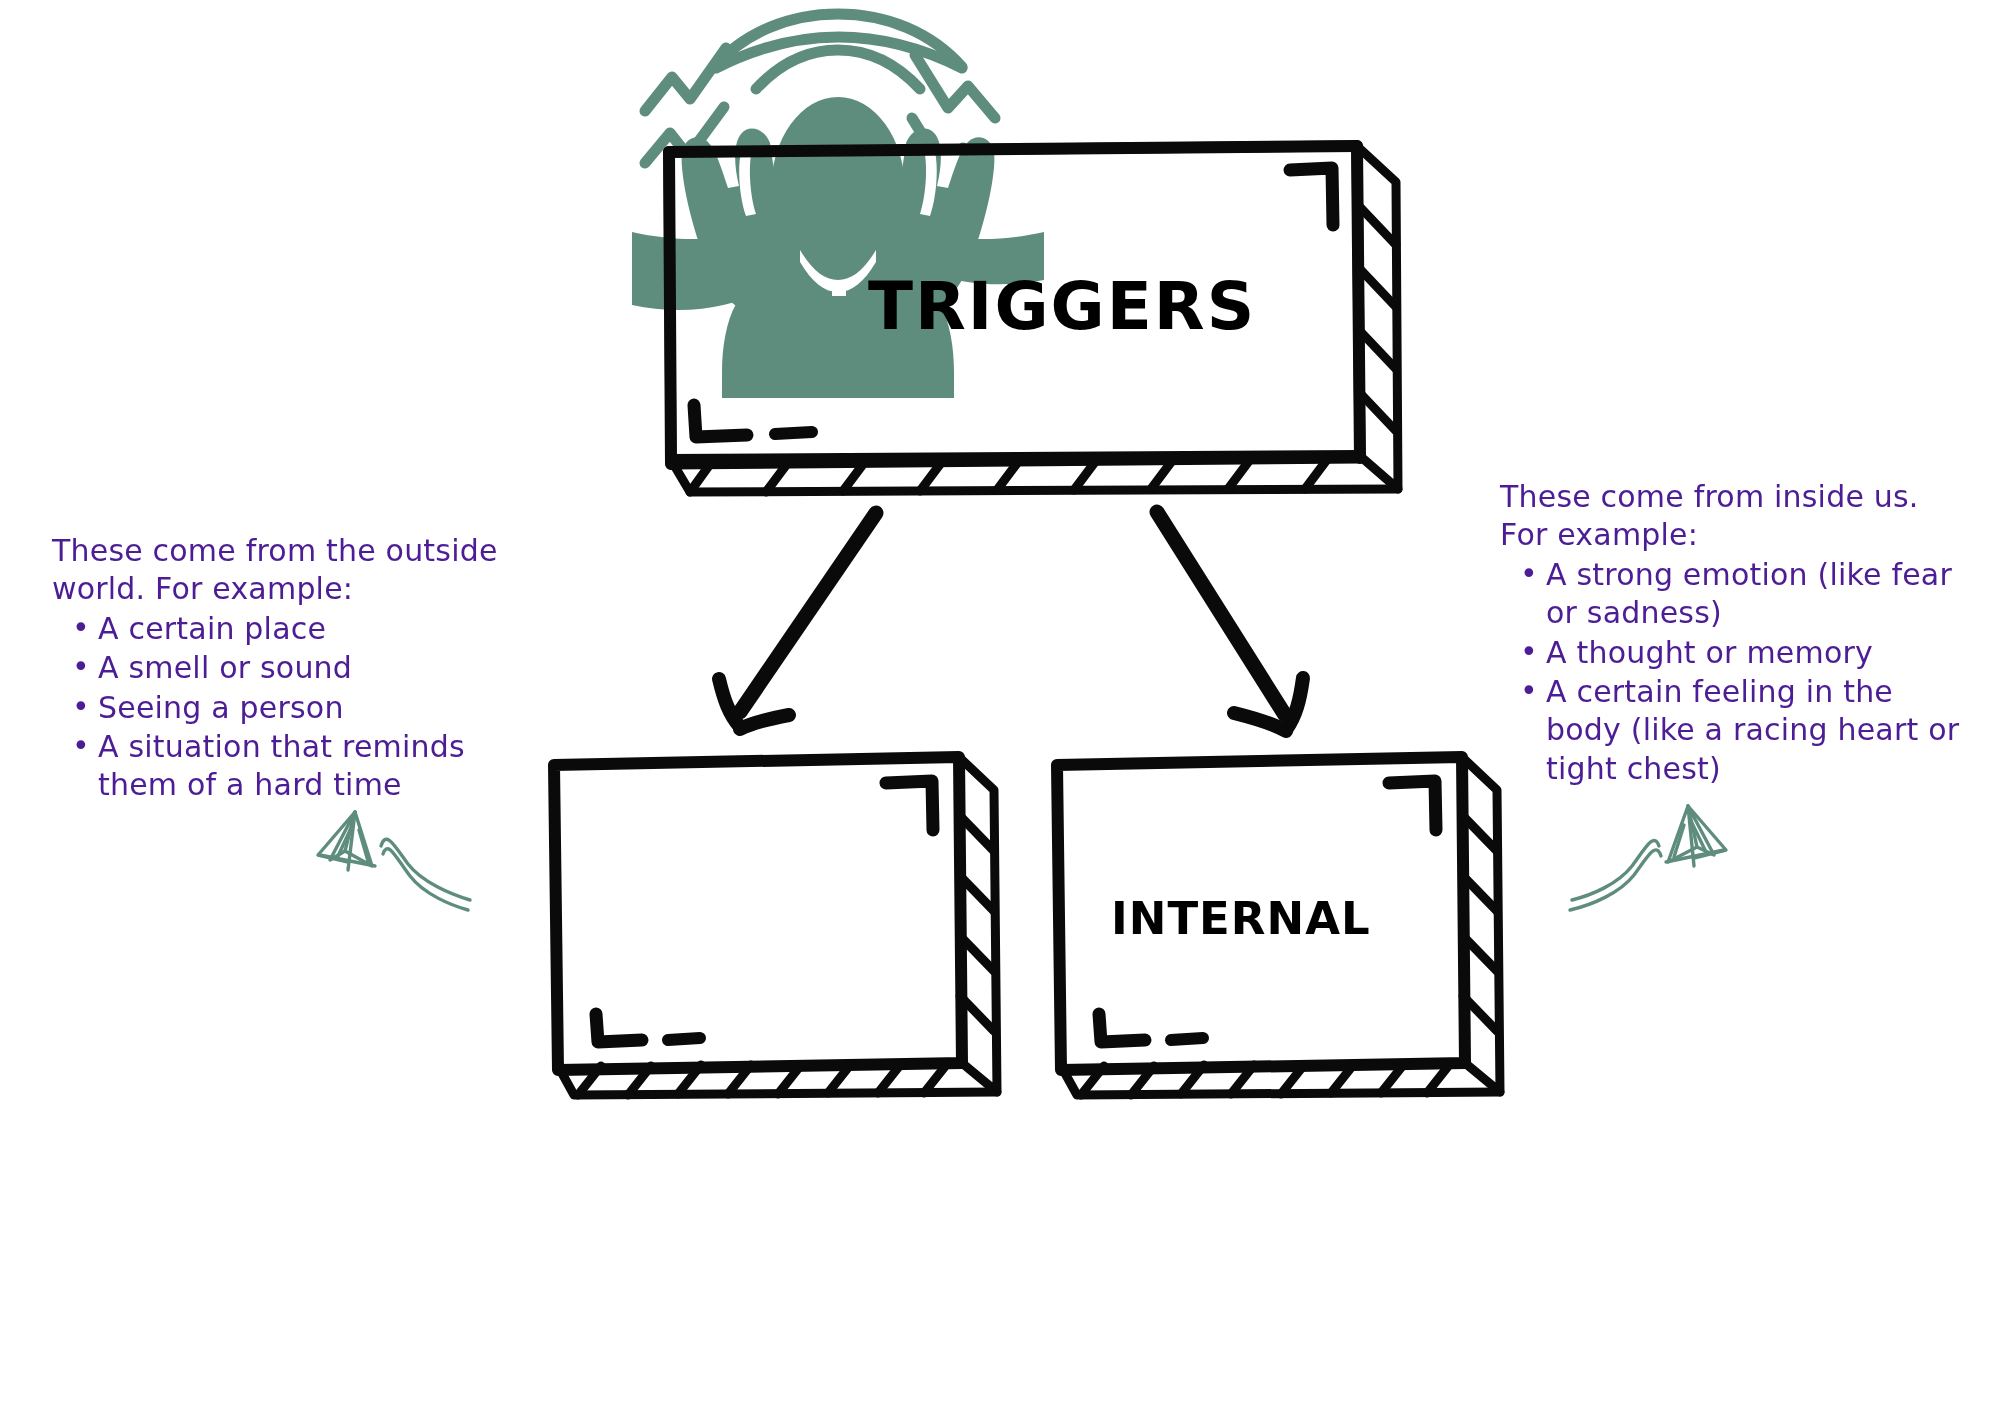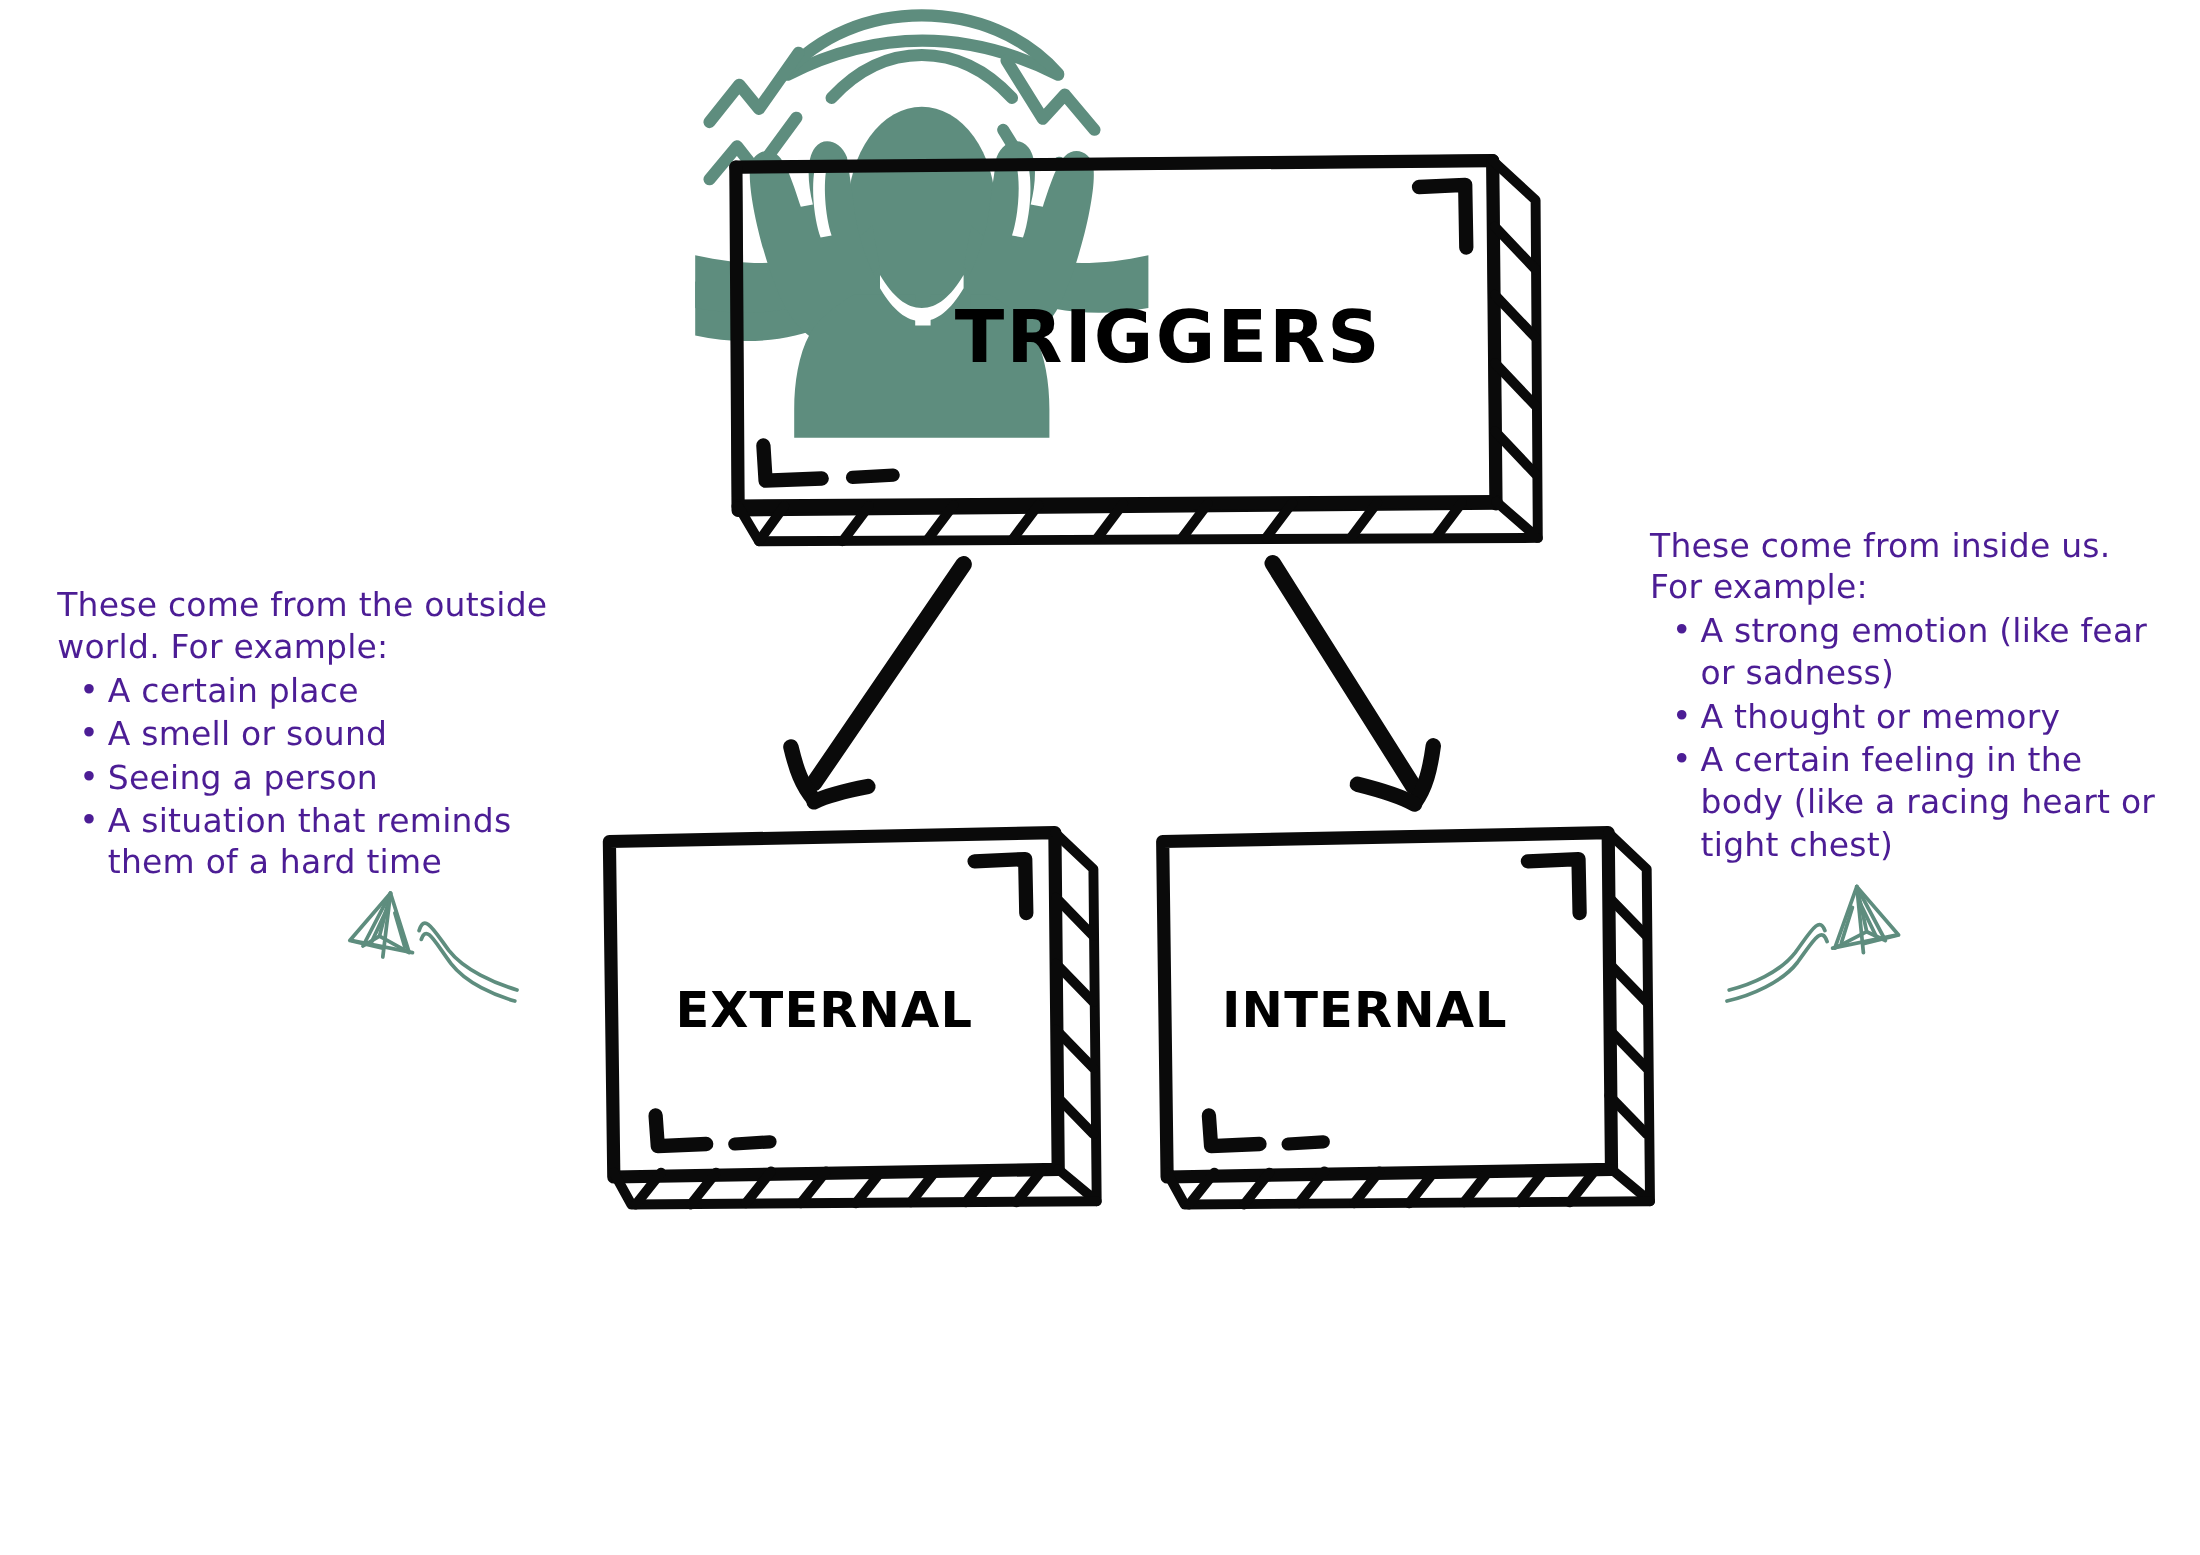--- a/index.html
+++ b/index.html
@@ -295,21 +295,20 @@
         <path d="M 1688 806 L 1694 866"></path>
         <path d="M 1688 806 L 1726 850 L 1694 858"></path>
         <path d="M 1724 850 L 1666 862"></path>
         <path d="M 1691 821 L 1706 852"></path>
         <path d="M 1684 825 L 1674 857"></path>
       </g>
     </g>
   </svg>
 
   <div class="box-title" id="triggers-title">TRIGGERS</div>
-  <div class="box-title" id="external-title">EXTERNAL</div>
   <div class="box-title" id="internal-title">INTERNAL</div>
 
   <div class="note note-left">
     <p class="lead">These come from the outside world. For example:</p>
     <ul>
       <li>A certain place</li>
       <li>A smell or sound</li>
       <li>Seeing a person</li>
       <li>A situation that reminds them of a hard time</li>
     </ul>

